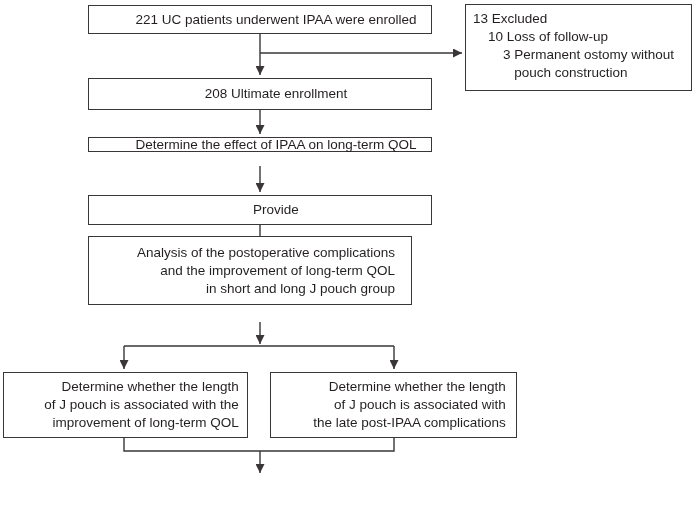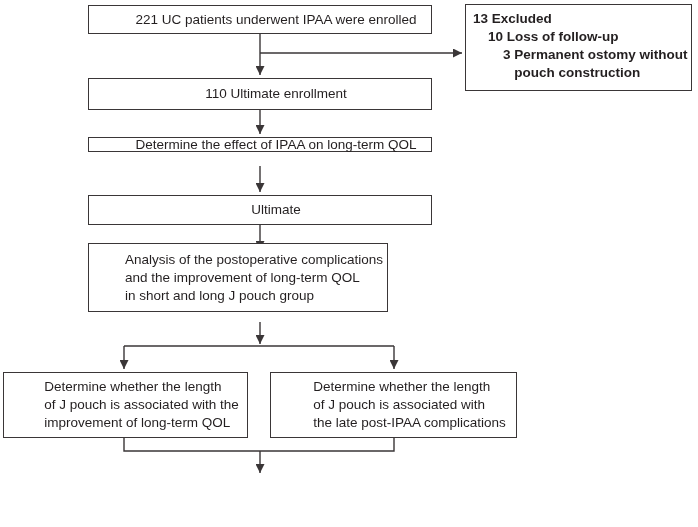--- a/index.html
+++ b/index.html
@@ -34,33 +34,32 @@
     stroke: none;
   }
   .box {
     position: absolute;
     box-sizing: border-box;
     border: 1.5px solid var(--line, #3a3637);
     background: var(--box-background, #ffffff);
     display: flex;
     align-items: center;
     justify-content: center;
-    text-align: left;
+    text-align: right;
     font-size: 13.5px;
     line-height: 18px;
     white-space: pre-line;
     padding-left: 32px;
   }
   .box.align-left {
     align-items: flex-start;
     justify-content: flex-start;
     text-align: left;
     white-space: pre;
     padding: 5px 4px 4px 7px;
-    font-weight: bold;
   }
 </style>
 </head>
 <body>
 
 <div class="canvas">
 
   <svg class="connectors" viewBox="0 0 698 527" xmlns="http://www.w3.org/2000/svg" aria-hidden="true">
     <defs>
       <marker id="arrowhead" viewBox="0 0 10 10" refX="10" refY="5" markerWidth="9" markerHeight="9" markerUnits="userSpaceOnUse" orient="auto">
@@ -81,27 +80,27 @@
     <path class="conn" d="M260,451 L260,473" marker-end="url(#arrowhead)"></path>
   </svg>
 
   <div class="box" style="left:88px; top:5px; width:344px; height:29px;">221 UC patients underwent IPAA were enrolled</div>
 
   <div class="box align-left" style="left:465px; top:4px; width:227px; height:87px;">13 Excluded
     10 Loss of follow-up
         3 Permanent ostomy without
            pouch construction</div>
 
-  <div class="box" style="left:88px; top:78px; width:344px; height:32px;">110 Ultimate enrollment</div>
+  <div class="box" style="left:88px; top:78px; width:344px; height:32px;">208 Ultimate enrollment</div>
 
   <div class="box" style="left:88px; top:137px; width:344px; height:15px;">Determine the effect of IPAA on long-term QOL</div>
 
-  <div class="box" style="left:88px; top:195px; width:344px; height:30px;">Ultimate</div>
+  <div class="box" style="left:88px; top:195px; width:344px; height:30px;">Provide</div>
 
-  <div class="box" style="left:88px; top:243px; width:300px; height:69px;">Analysis of the postoperative complications
+  <div class="box" style="left:88px; top:236px; width:324px; height:69px;">Analysis of the postoperative complications
 and the improvement of long-term QOL
 in short and long J pouch group</div>
 
   <div class="box" style="left:3px; top:372px; width:245px; height:66px;">Determine whether the length
 of J pouch is associated with the
 improvement of long-term QOL</div>
 
   <div class="box" style="left:270px; top:372px; width:247px; height:66px;">Determine whether the length
 of J pouch is associated with
 the late post-IPAA complications</div>

